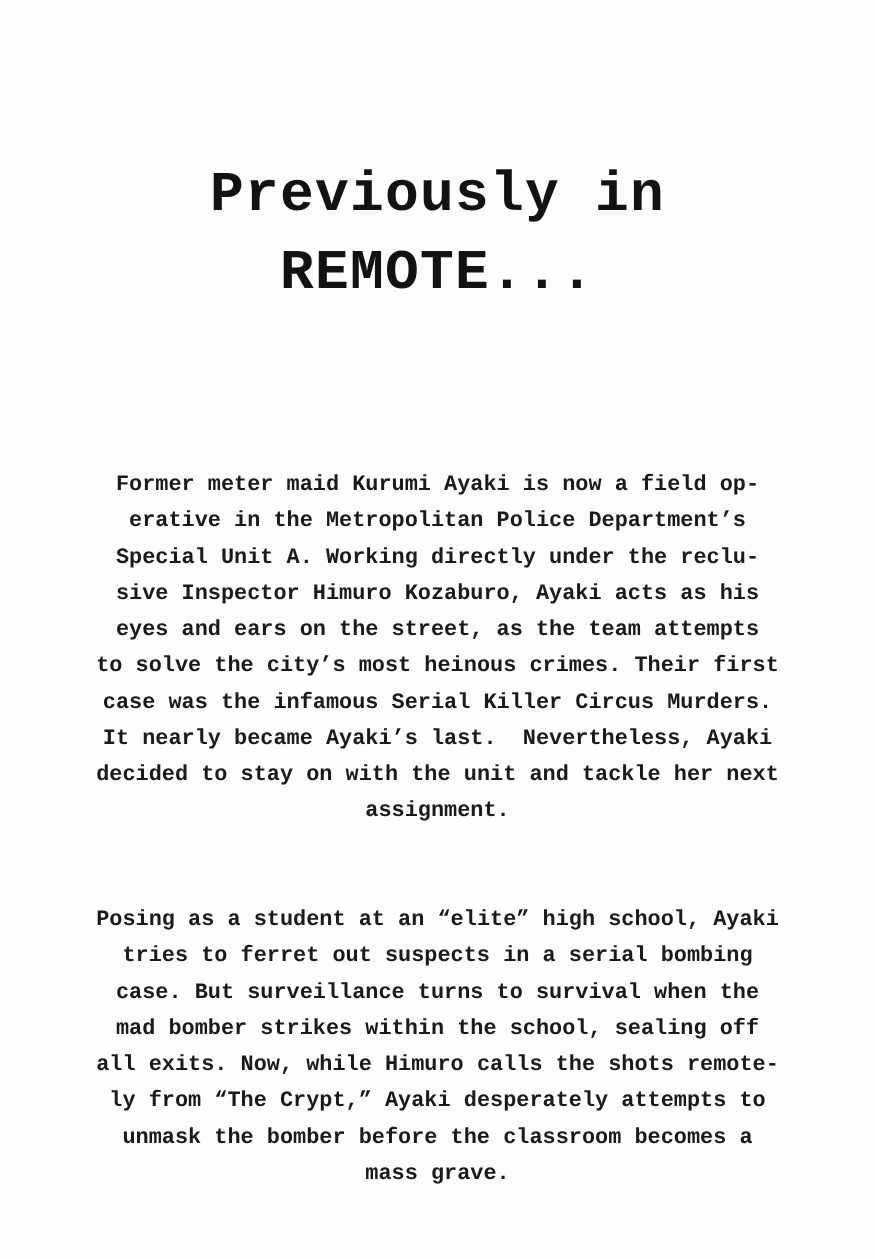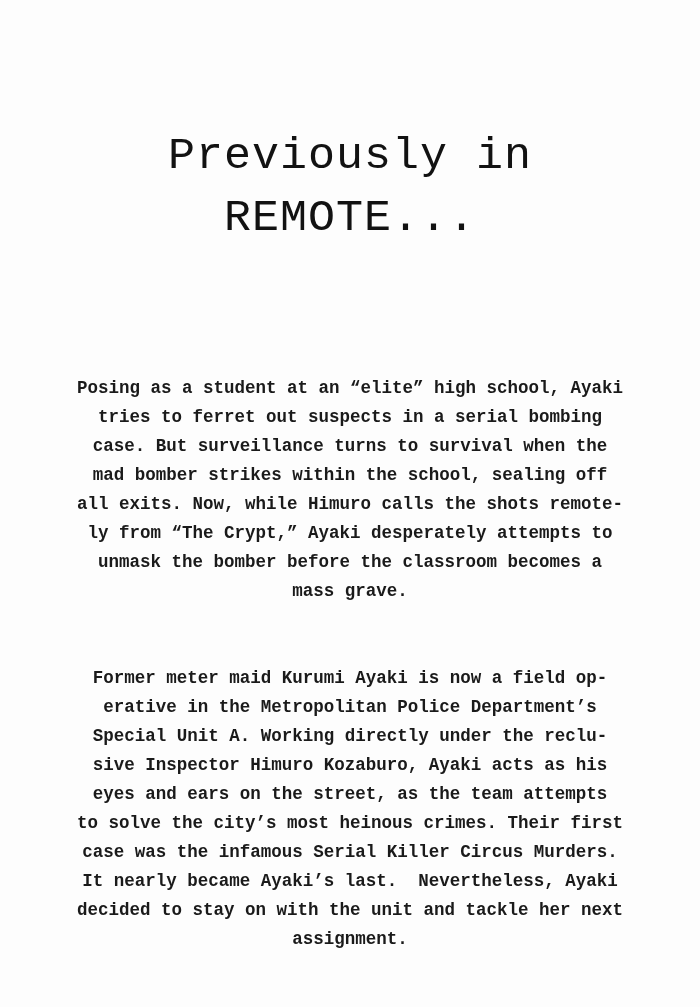--- a/index.html
+++ b/index.html
@@ -17,21 +17,21 @@
     width: 700px;
     height: 1007px;
     box-sizing: border-box;
     text-align: center;
     color: #161616;
   }
   .page-title {
     padding-top: 96px;
     font-size: 45px;
     line-height: 1.38;
-    font-weight: 400;
+    font-weight: 700;
     letter-spacing: 1px;
     white-space: pre-line;
     color: #121212;
   }
   .synopsis {
     margin: 66px auto 0 auto;
     max-width: 600px;
     font-size: 17.5px;
     line-height: 29px;
     font-weight: 700;
@@ -43,32 +43,32 @@
     padding: 0;
   }
 </style>
 </head>
 <body>
 
 <div class="page">
   <h1 class="page-title">Previously in
 REMOTE...</h1>
   <div class="synopsis">
-    <p>Posing as a student at an “elite” high school, Ayaki
-tries to ferret out suspects in a serial bombing
-case. But surveillance turns to survival when the
-mad bomber strikes within the school, sealing off
-all exits. Now, while Himuro calls the shots remote-
-ly from “The Crypt,” Ayaki desperately attempts to
-unmask the bomber before the classroom becomes a
-mass grave.</p>
     <p>Former meter maid Kurumi Ayaki is now a field op-
 erative in the Metropolitan Police Department’s
 Special Unit A. Working directly under the reclu-
 sive Inspector Himuro Kozaburo, Ayaki acts as his
 eyes and ears on the street, as the team attempts
 to solve the city’s most heinous crimes. Their first
 case was the infamous Serial Killer Circus Murders.
 It nearly became Ayaki’s last.  Nevertheless, Ayaki
 decided to stay on with the unit and tackle her next
 assignment.</p>
+    <p>Posing as a student at an “elite” high school, Ayaki
+tries to ferret out suspects in a serial bombing
+case. But surveillance turns to survival when the
+mad bomber strikes within the school, sealing off
+all exits. Now, while Himuro calls the shots remote-
+ly from “The Crypt,” Ayaki desperately attempts to
+unmask the bomber before the classroom becomes a
+mass grave.</p>
   </div>
 </div>
 
 </body></html>

